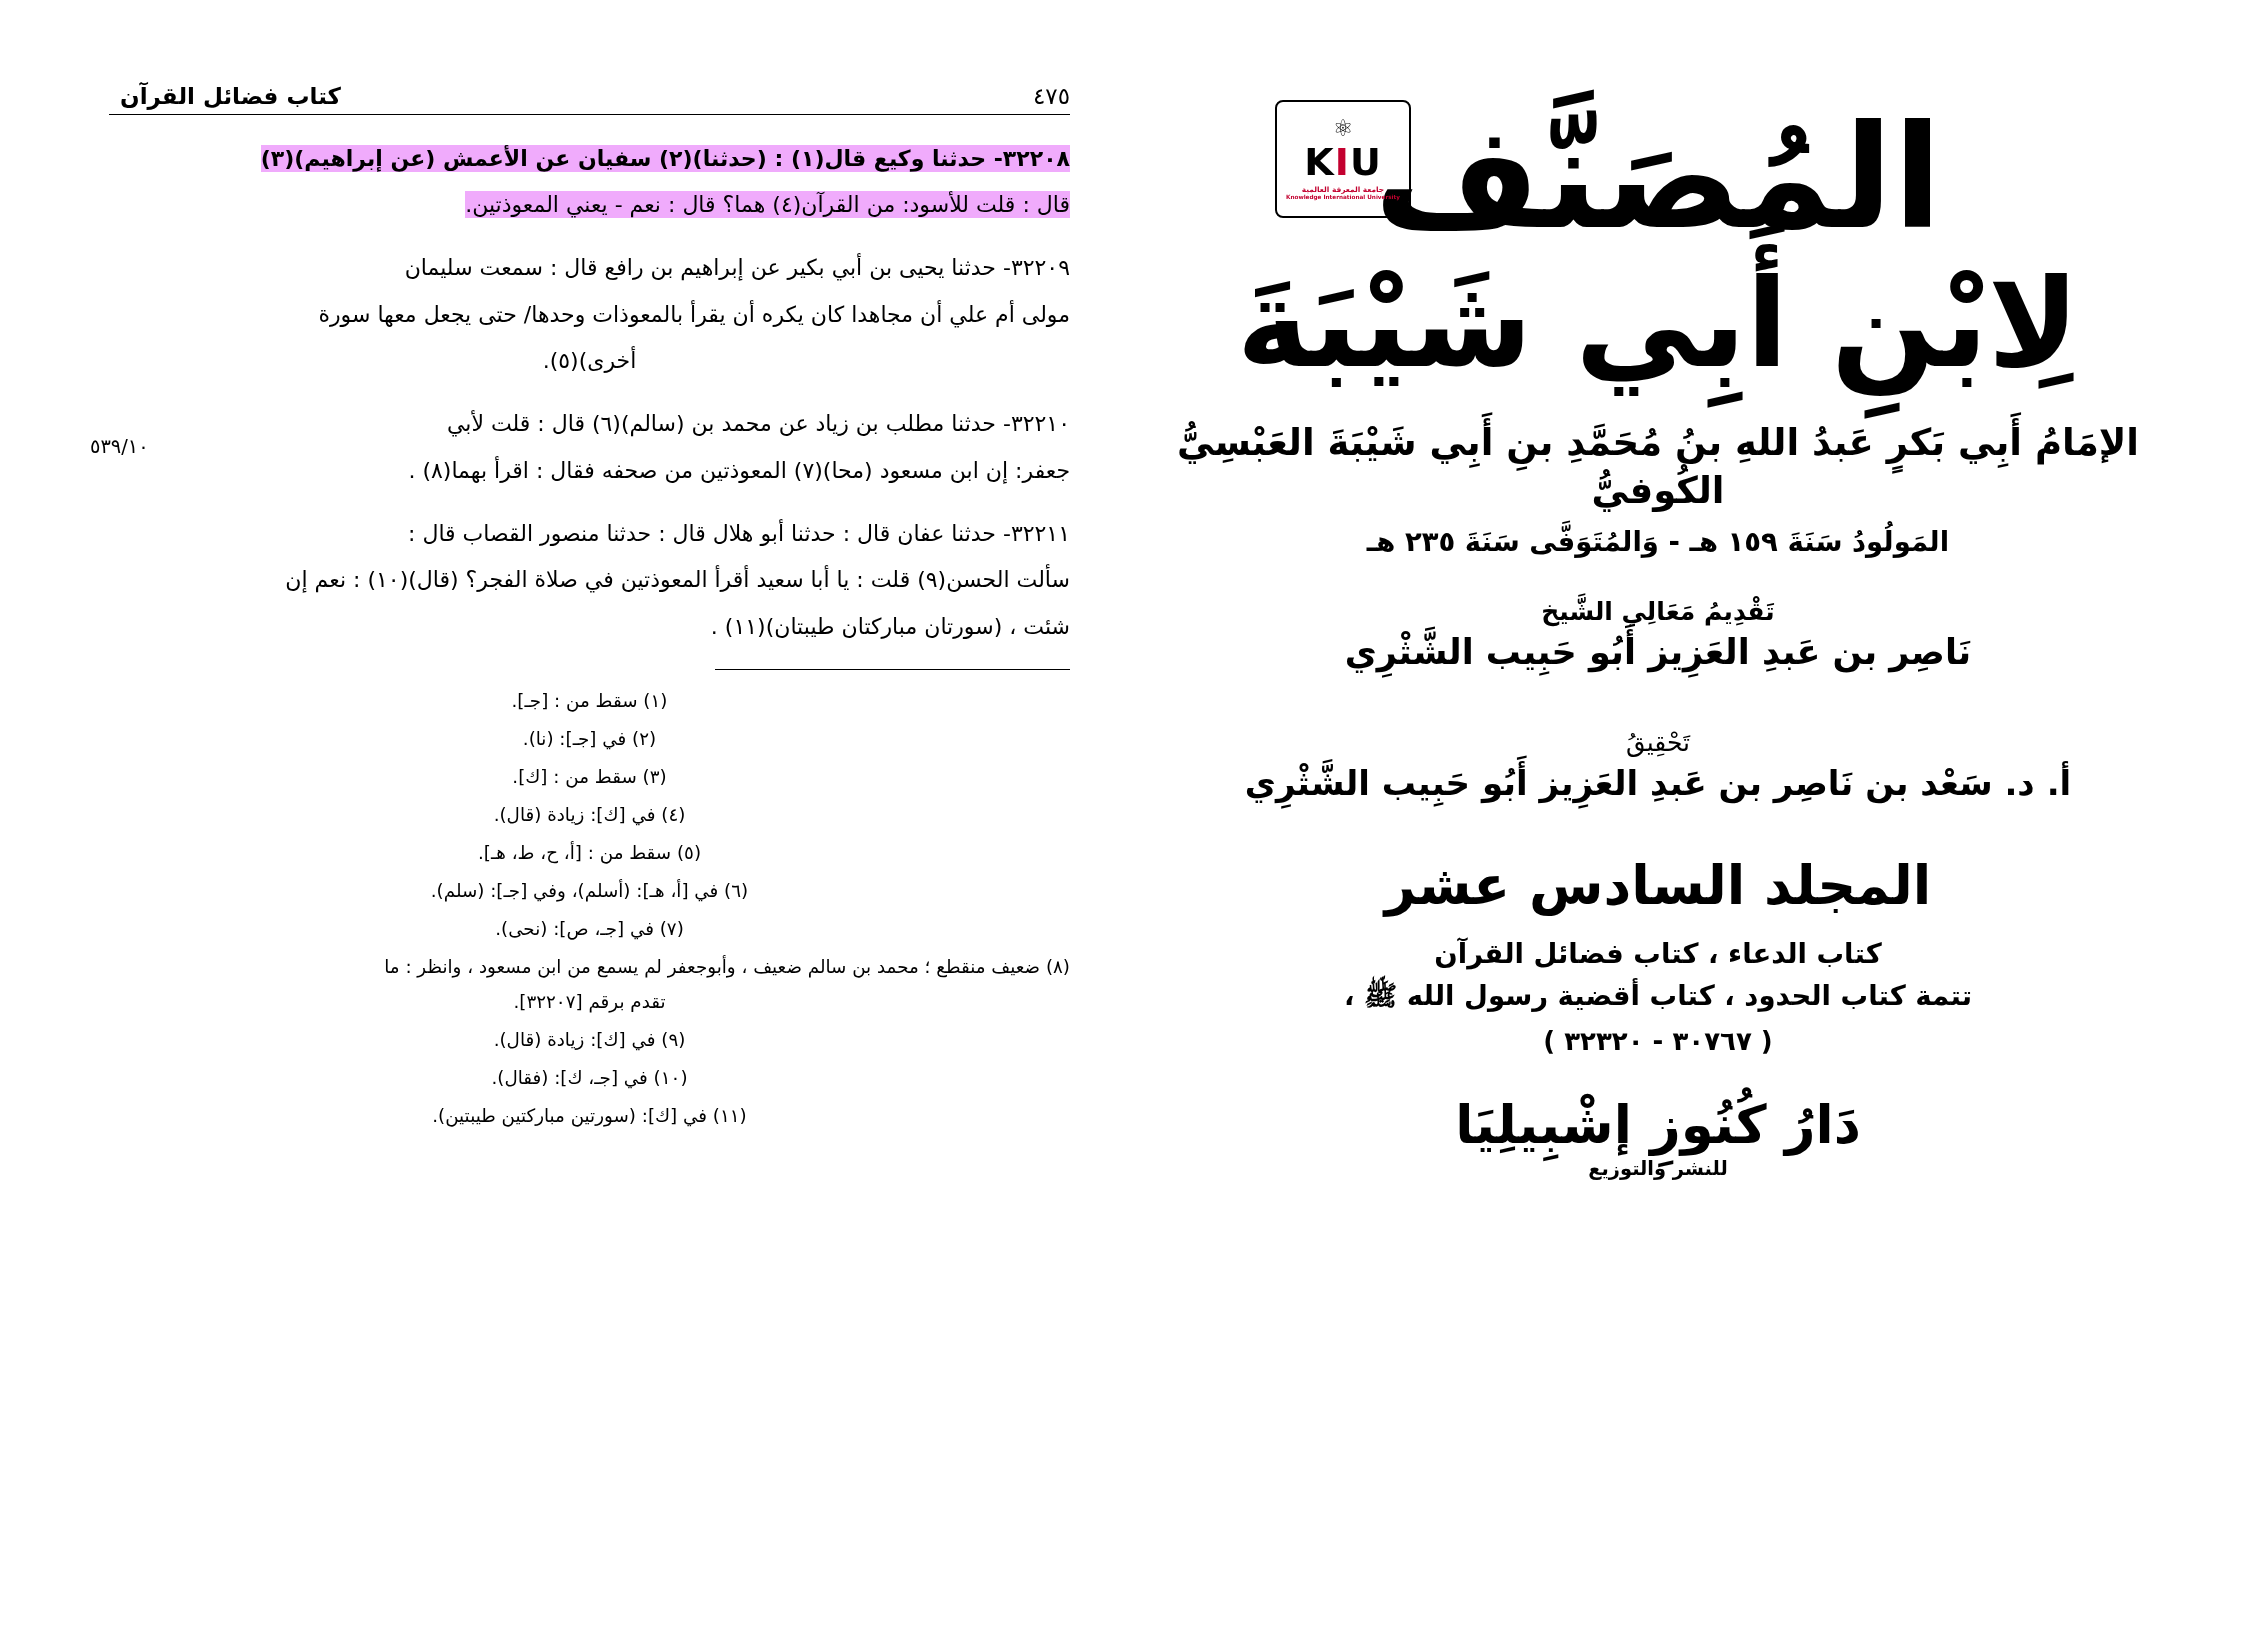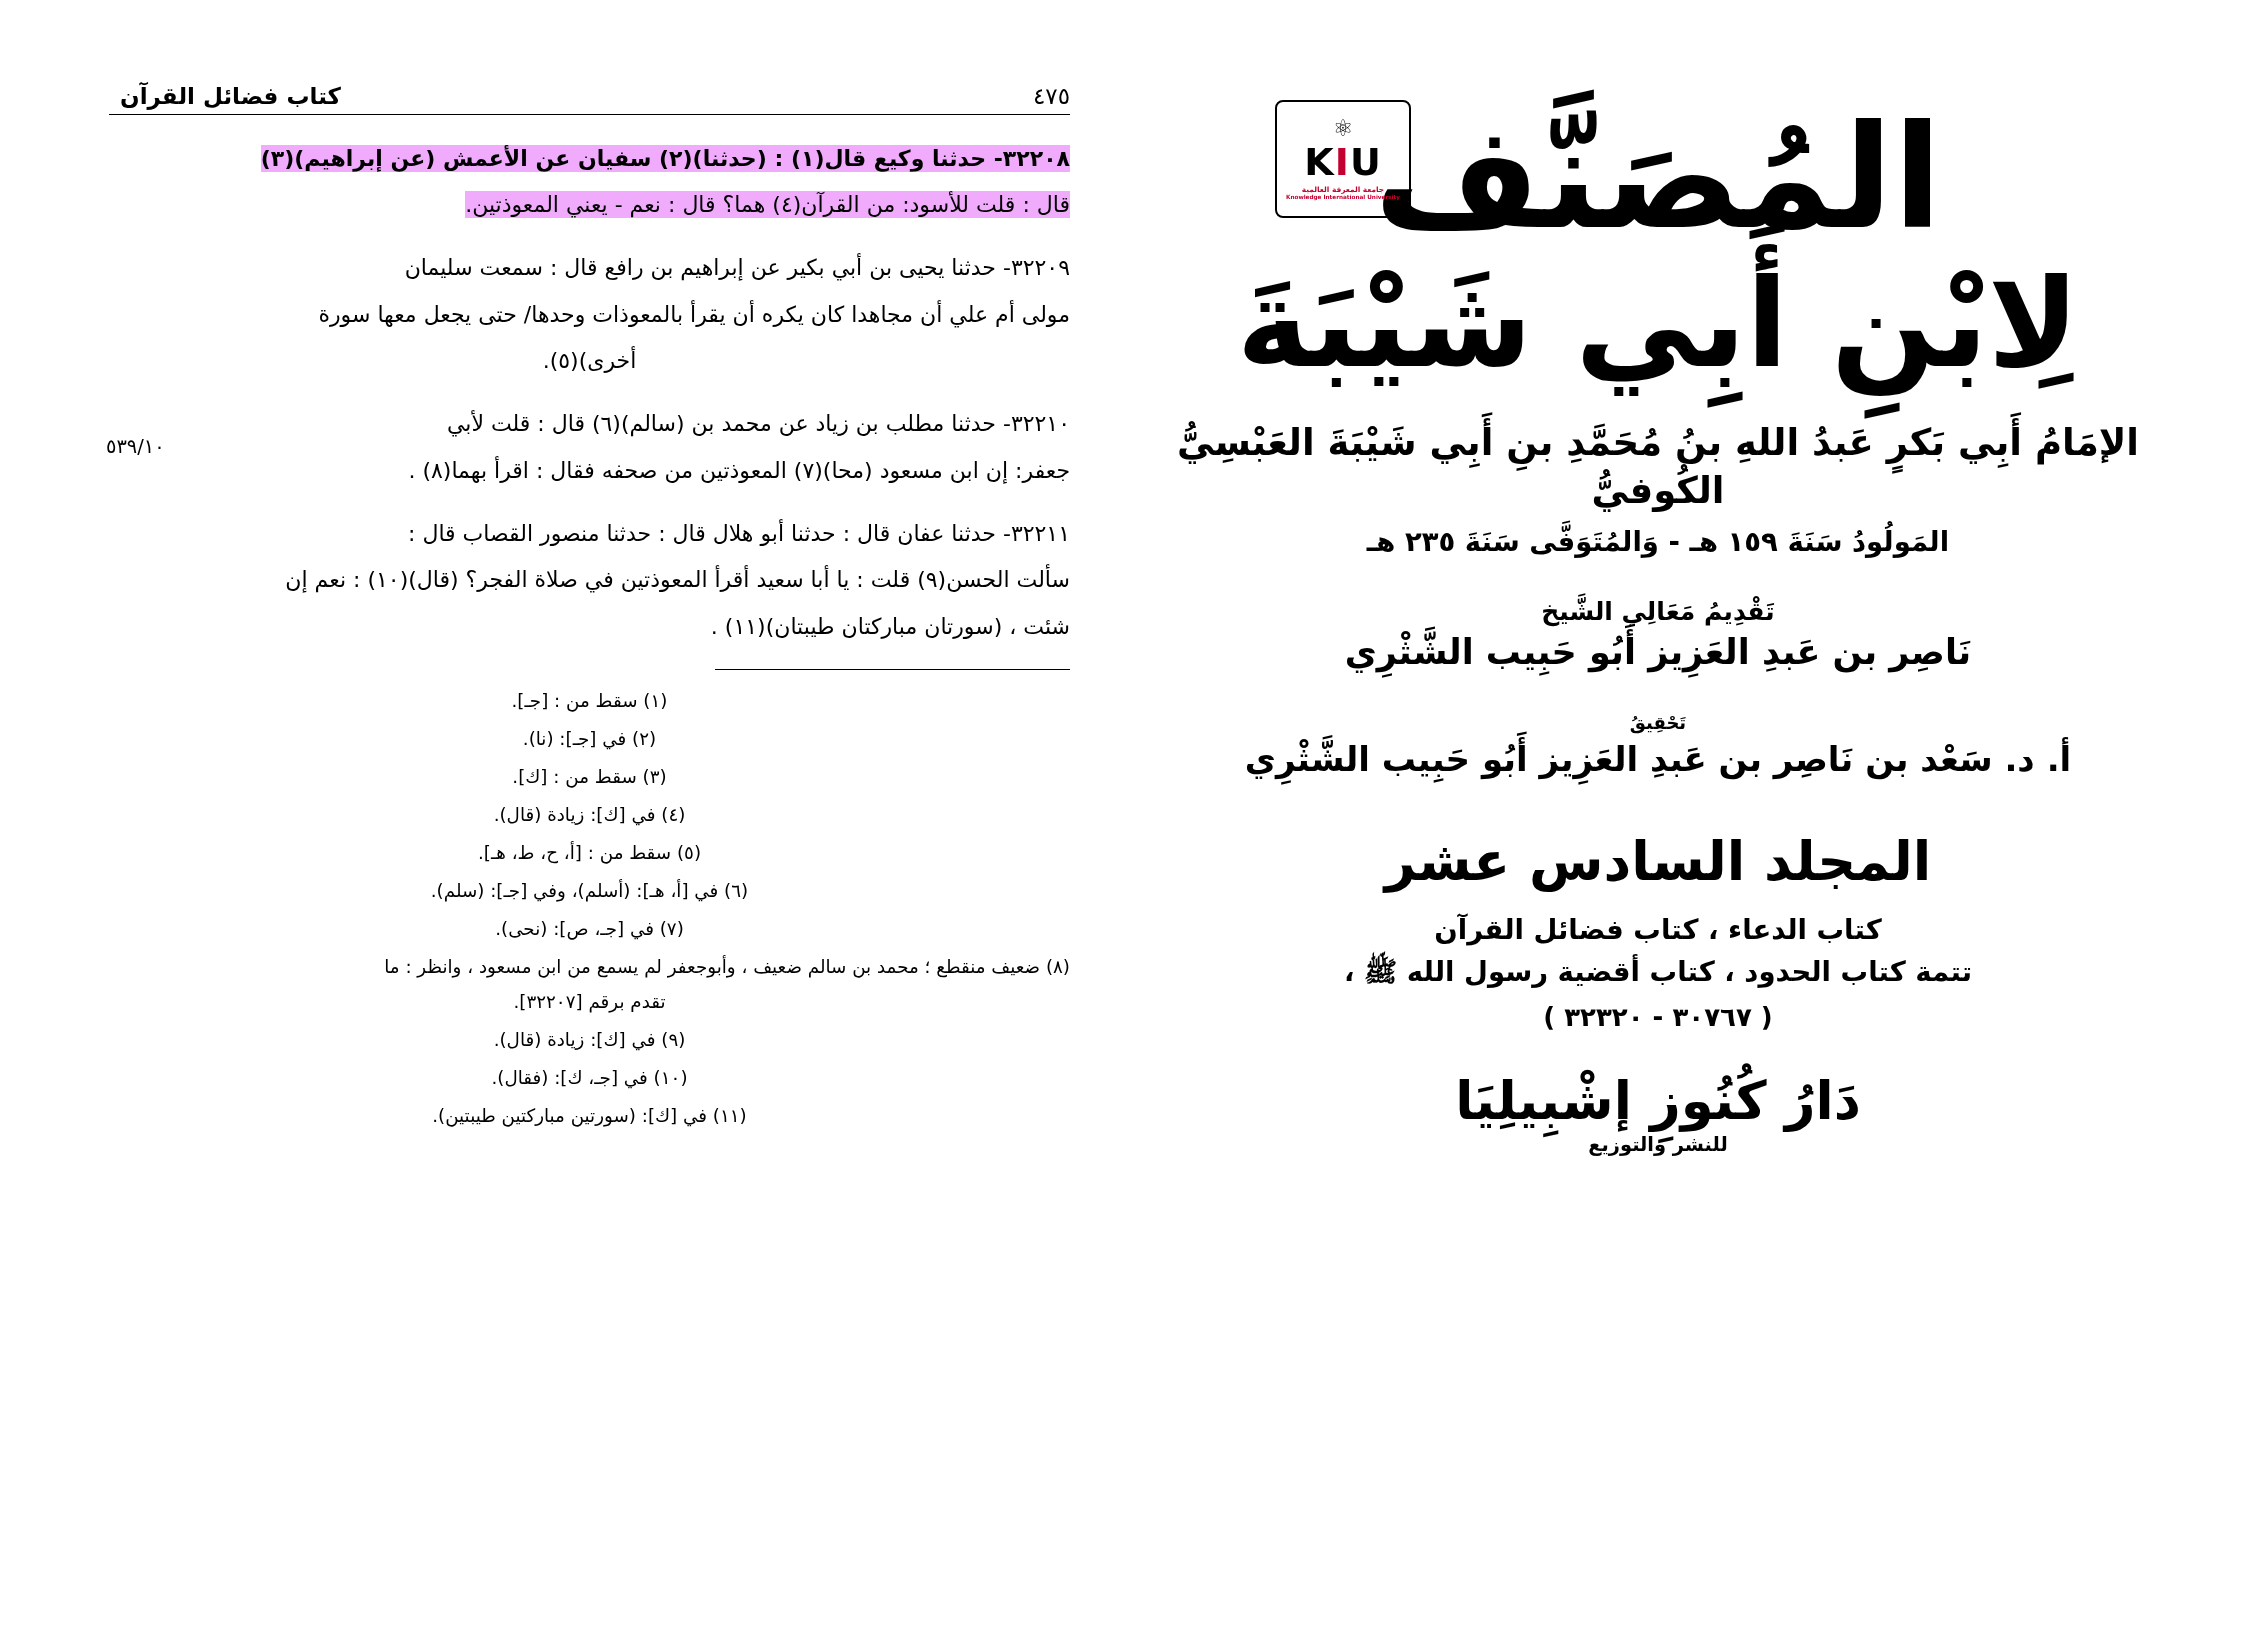--- a/index.html
+++ b/index.html
@@ -75,21 +75,21 @@
     padding: 1.1px 0;
     box-decoration-break: clone;
     -webkit-box-decoration-break: clone;
   }
   .bold {
     font-weight: bold;
   }
 
   .margin-ref {
     position: absolute;
-    left: 20px;
+    left: 4px;
     top: 366px;
     font-size: 19.4px;
     direction: ltr;
     unicode-bidi: isolate;
   }
 
   .fn-rule {
     width: 355px;
     border-top: 1.7px solid #000;
     margin: 17px 23px 12.6px auto;
@@ -187,23 +187,23 @@
     margin-top: 40px;
     font-size: 25px;
     font-weight: bold;
   }
   .sub-name {
     margin-top: 5.7px;
     font-size: 35px;
     font-weight: bold;
   }
   .sub-label2 {
-    margin-top: 40px;
-    font-size: 18px;
-    font-weight: bold;
+    margin-top: 56px;
+    font-size: 25px;
+    font-weight: normal;
   }
   .sub-name2 {
     margin-top: 5.7px;
     font-size: 34px;
     font-weight: bold;
   }
   .volume {
     margin-top: 51px;
     font-size: 54px;
     font-weight: bold;

